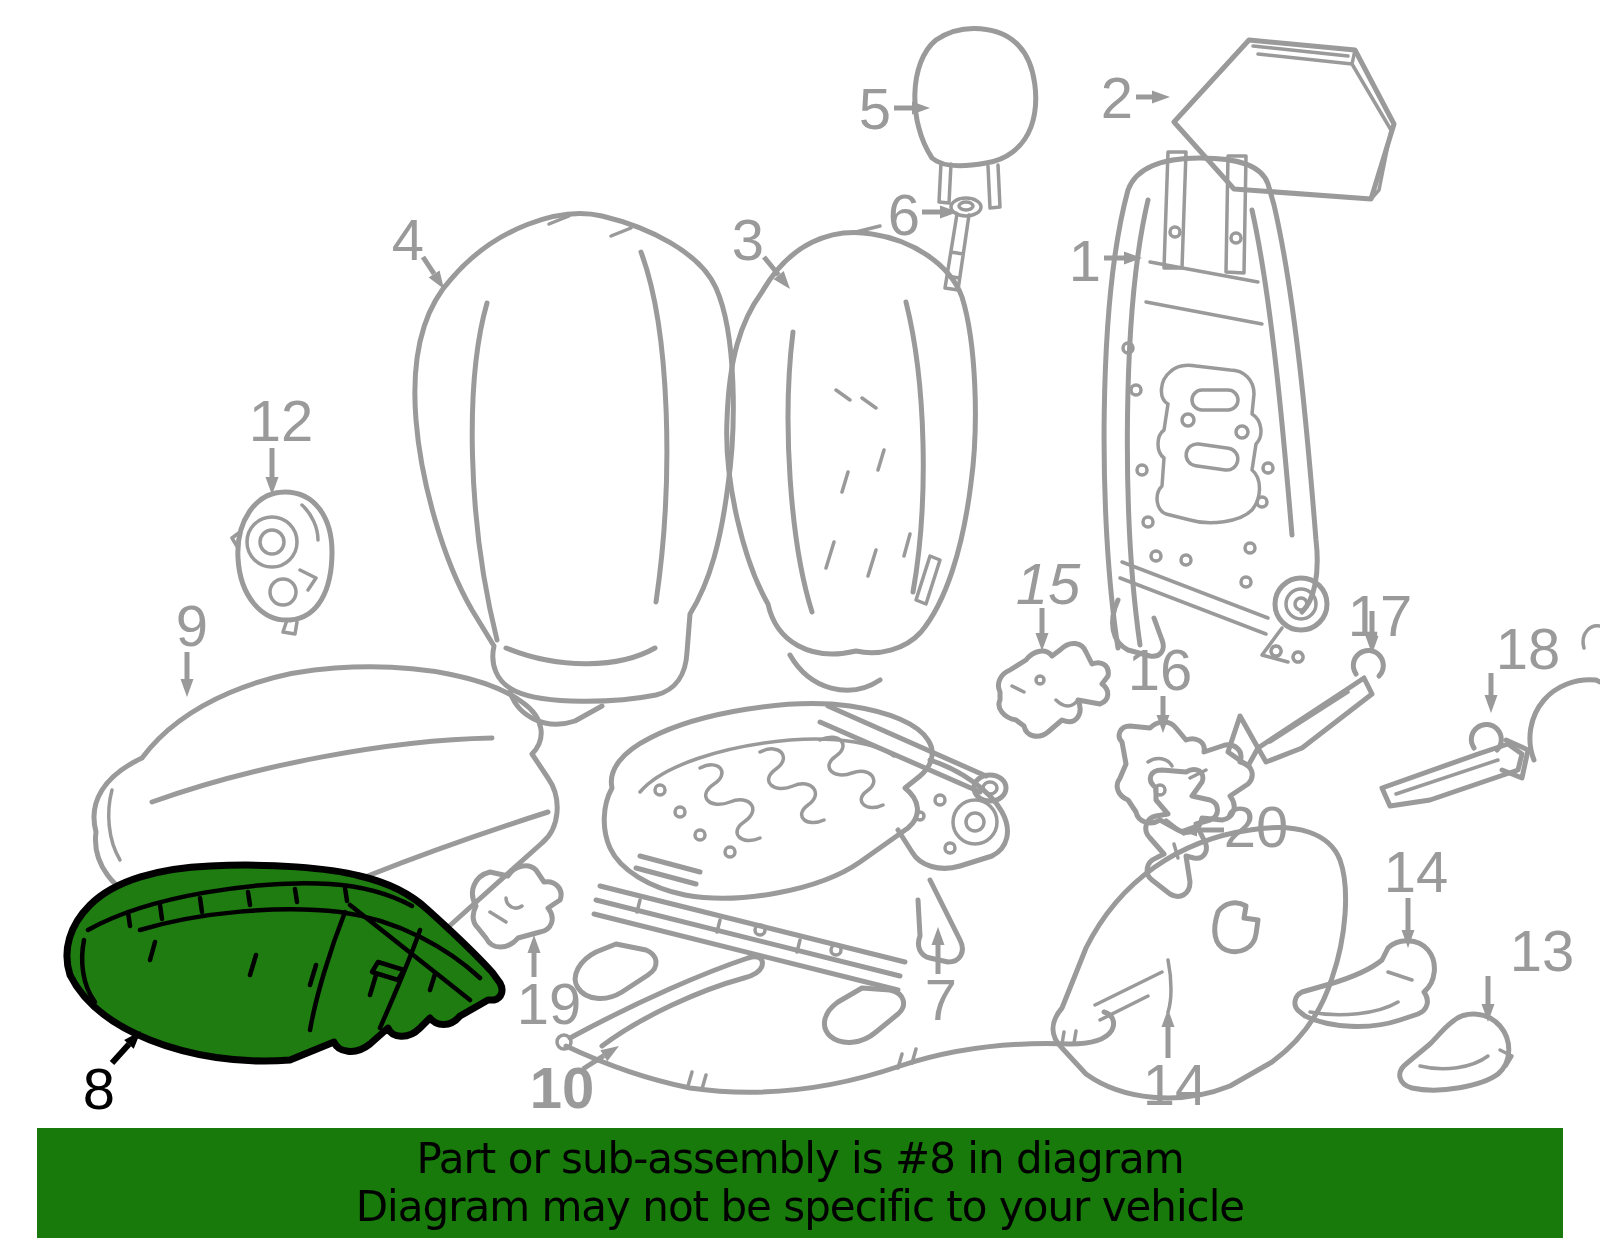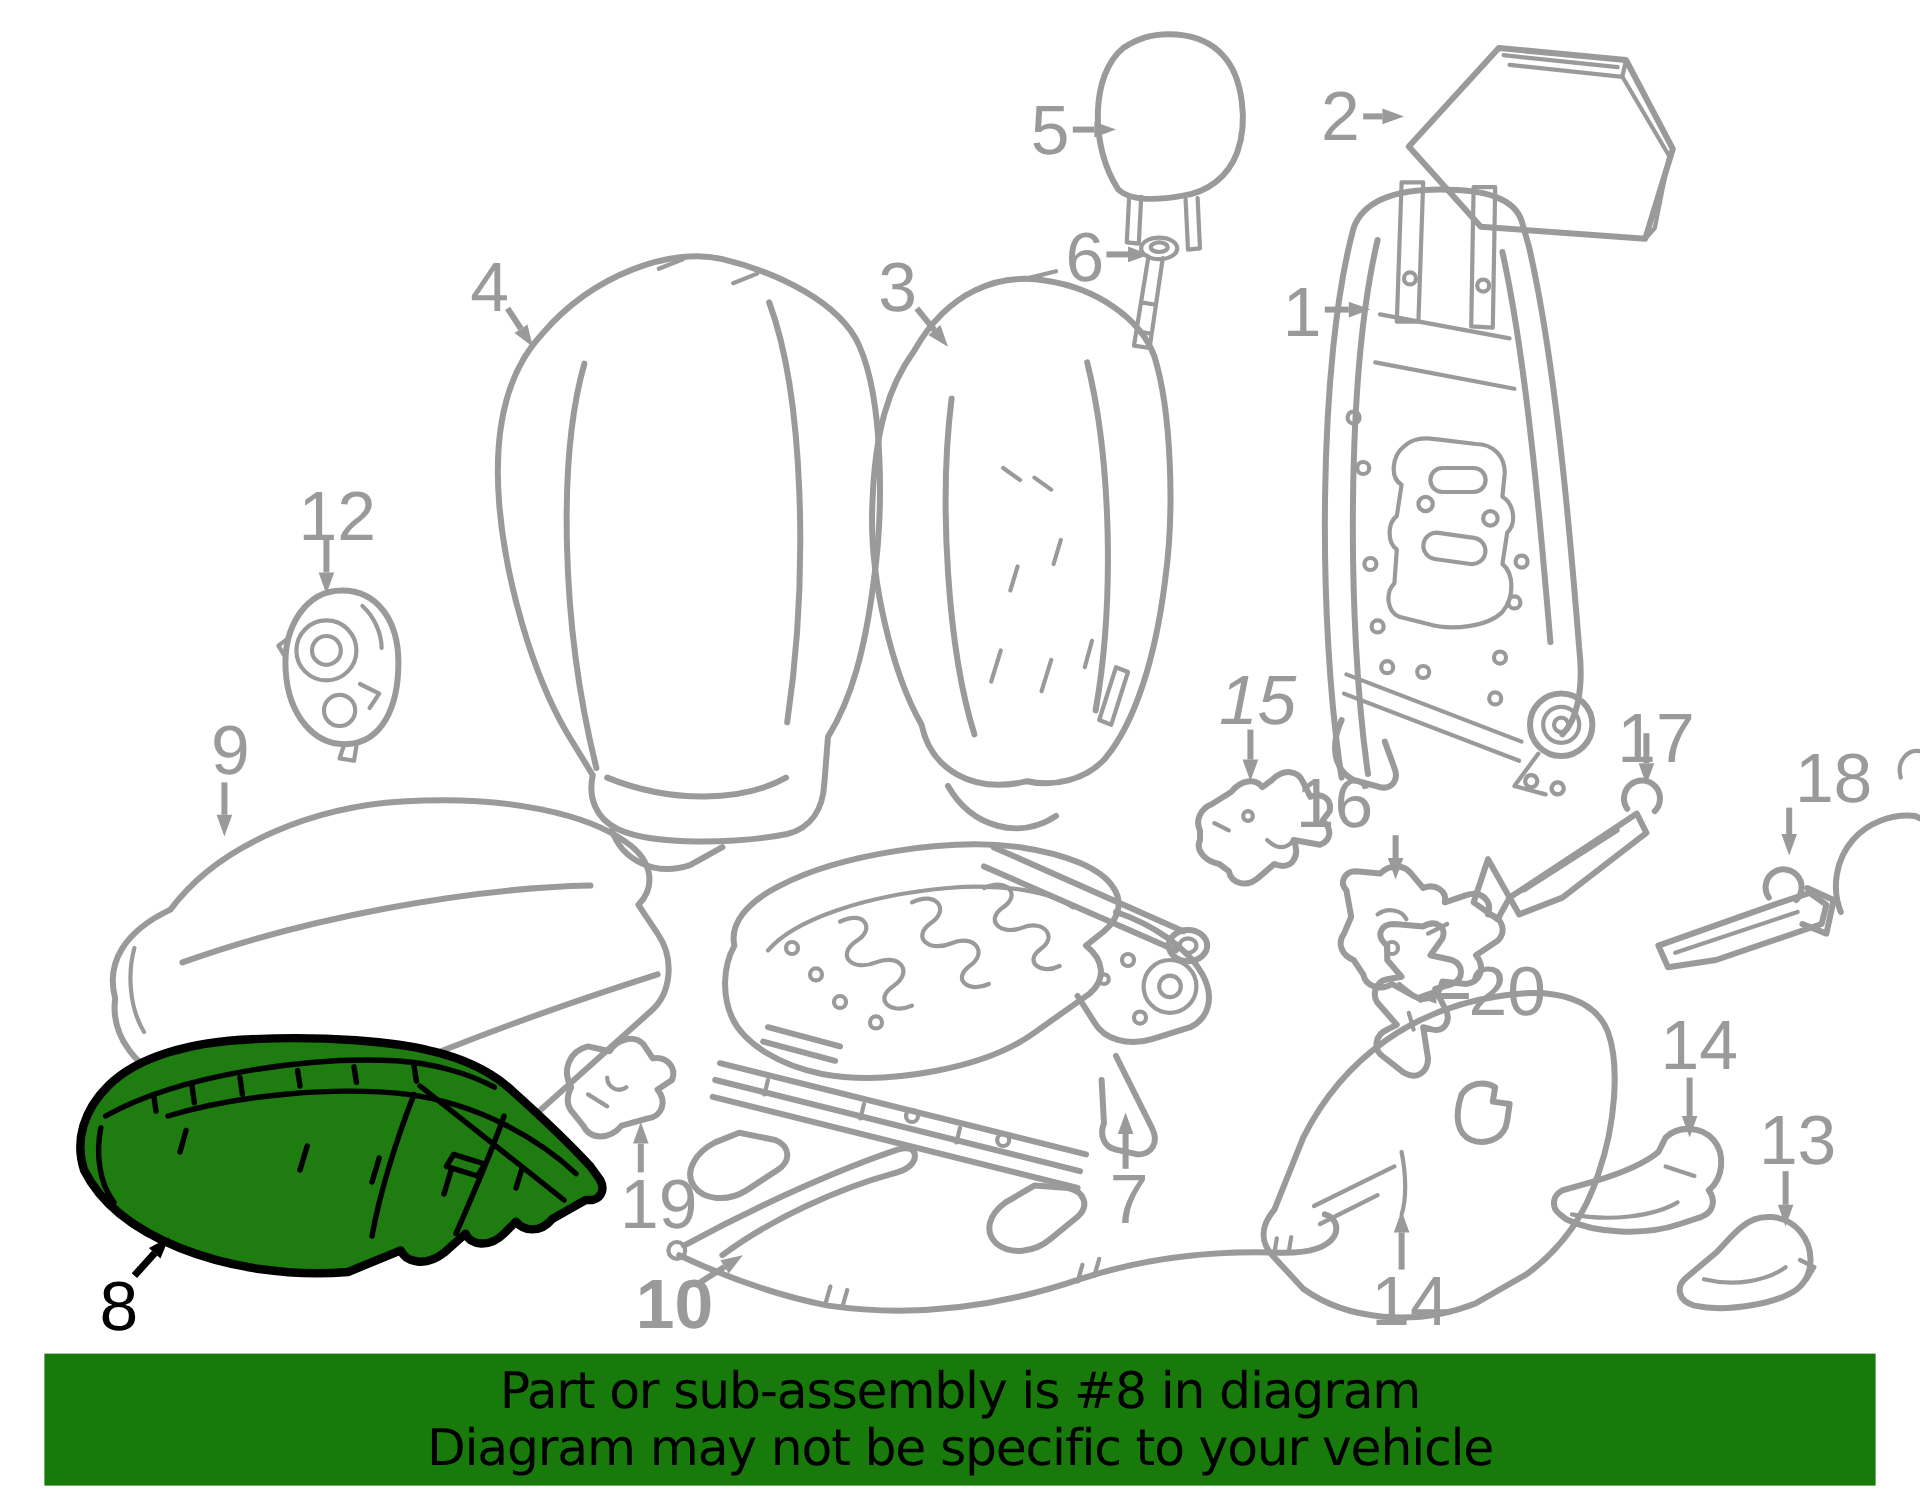--- a/index.html
+++ b/index.html
@@ -274,25 +274,25 @@
       <div class="callout" style="left: 1117px; top: 98px;">2</div>
       <div class="callout" style="left: 748px; top: 240px;">3</div>
       <div class="callout" style="left: 408px; top: 240px;">4</div>
       <div class="callout" style="left: 875px; top: 109px;">5</div>
       <div class="callout" style="left: 904px; top: 215px;">6</div>
       <div class="callout" style="left: 941px; top: 1000px;">7</div>
       <div class="callout em" style="left: 99px; top: 1089px;">8</div>
       <div class="callout" style="left: 192px; top: 626px;">9</div>
       <div class="callout" style="left: 562px; top: 1088px; font-weight: bold;">10</div>
       <div class="callout" style="left: 1175px; top: 1085px;">14</div>
-      <div class="callout" style="left: 281px; top: 431px;">12</div>
-      <div class="callout" style="left: 1498px; top: 951px;">13</div>
+      <div class="callout" style="left: 281px; top: 421px;">12</div>
+      <div class="callout" style="left: 1542px; top: 951px;">13</div>
       <div class="callout" style="left: 1416px; top: 872px;">14</div>
       <div class="callout" style="left: 1048px; top: 584px; font-style: italic;">15</div>
-      <div class="callout" style="left: 1112px; top: 670px;">16</div>
+      <div class="callout" style="left: 1160px; top: 670px;">16</div>
       <div class="callout" style="left: 1380px; top: 616px;">17</div>
       <div class="callout" style="left: 1528px; top: 649px;">18</div>
       <div class="callout" style="left: 549px; top: 1004px;">19</div>
       <div class="callout" style="left: 1256px; top: 827px;">20</div>
     </div>
 
   <div class="banner" style="background: rgb(24, 122, 10); color: rgb(0, 0, 0);">
     <div>Part or sub-assembly is #8 in diagram</div>
     <div>Diagram may not be specific to your vehicle</div>
   </div>

